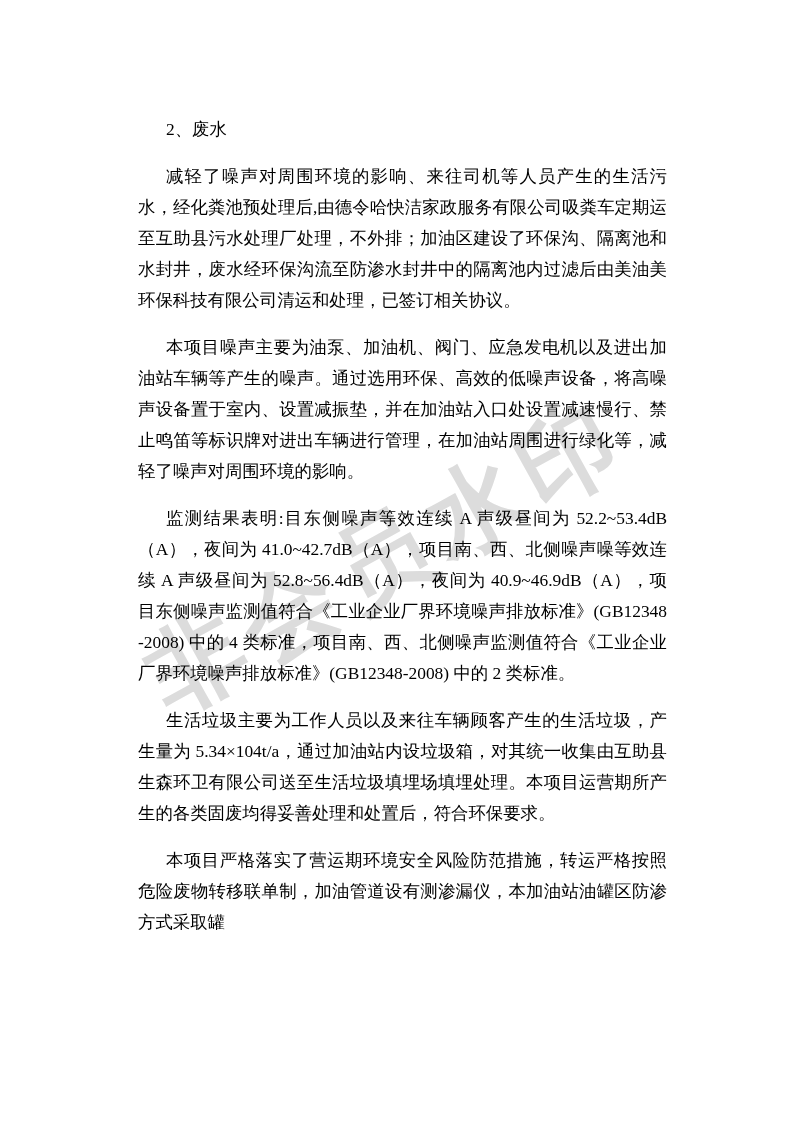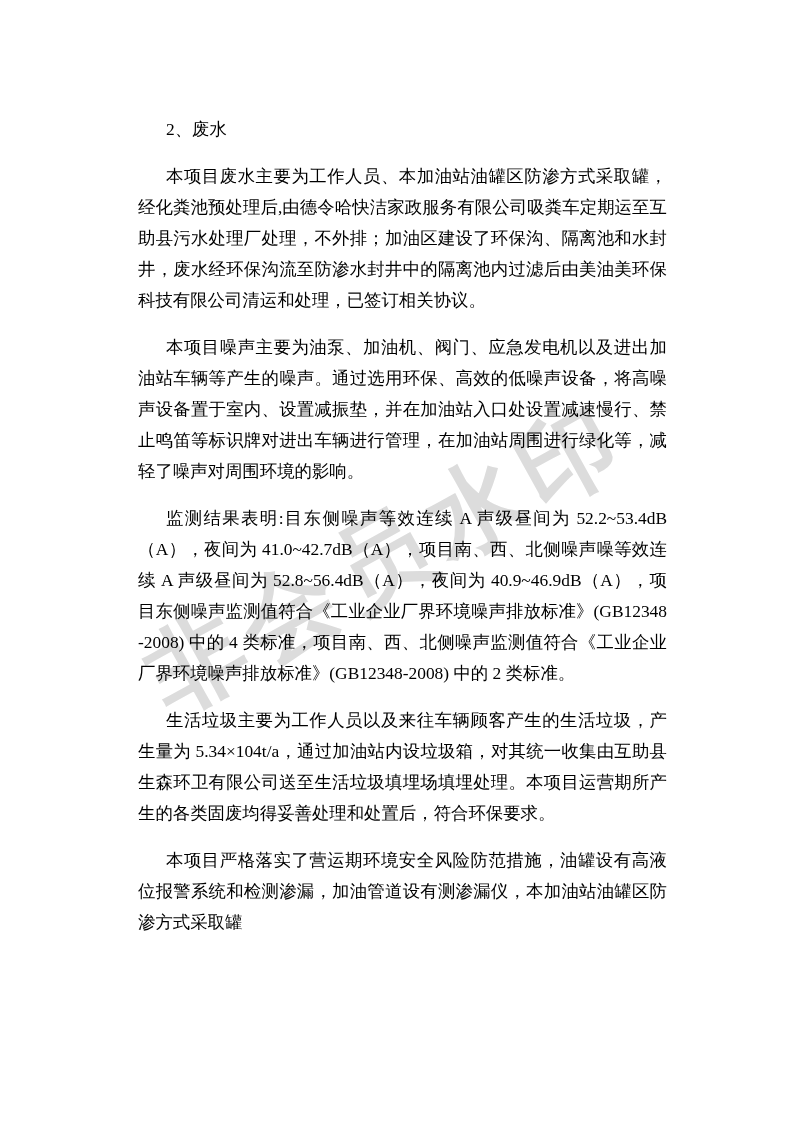--- a/index.html
+++ b/index.html
@@ -51,26 +51,26 @@
   }
 </style>
 </head>
 <body>
 
 <div class="page">
   <div class="watermark">非会员水印</div>
   <div class="content">
       <div>
         <p class="heading">2、废水</p>
-        <p>本项目废水主要为工作人员、本加油站油罐区防渗方式采取罐，经化粪池预处理后,由德令哈快洁家政服务有限公司吸粪车定期运至互助县污水处理厂处理，不外排；加油区建设了环保沟、隔离池和水封井，废水经环保沟流至防渗水封井中的隔离池内过滤后由美油美环保科技有限公司清运和处理，已签订相关协议。</p>
+        <p>减轻了噪声对周围环境的影响、来往司机等人员产生的生活污水，经化粪池预处理后,由德令哈快洁家政服务有限公司吸粪车定期运至互助县污水处理厂处理，不外排；加油区建设了环保沟、隔离池和水封井，废水经环保沟流至防渗水封井中的隔离池内过滤后由美油美环保科技有限公司清运和处理，已签订相关协议。</p>
       </div>
       <div>
         <p>本项目噪声主要为油泵、加油机、阀门、应急发电机以及进出加油站车辆等产生的噪声。通过选用环保、高效的低噪声设备，将高噪声设备置于室内、设置减振垫，并在加油站入口处设置减速慢行、禁止鸣笛等标识牌对进出车辆进行管理，在加油站周围进行绿化等，减轻了噪声对周围环境的影响。</p>
         <p>监测结果表明:目东侧噪声等效连续 A 声级昼间为 52.2~53.4dB（A），夜间为 41.0~42.7dB（A），项目南、西、北侧噪声噪等效连续 A 声级昼间为 52.8~56.4dB（A），夜间为 40.9~46.9dB（A），项目东侧噪声监测值符合《工业企业厂界环境噪声排放标准》(GB12348-2008) 中的 4 类标准，项目南、西、北侧噪声监测值符合《工业企业厂界环境噪声排放标准》(GB12348-2008) 中的 2 类标准。</p>
       </div>
       <div>
         <p>生活垃圾主要为工作人员以及来往车辆顾客产生的生活垃圾，产生量为 5.34×104t/a，通过加油站内设垃圾箱，对其统一收集由互助县生森环卫有限公司送至生活垃圾填埋场填埋处理。本项目运营期所产生的各类固废均得妥善处理和处置后，符合环保要求。</p>
       </div>
       <div>
-        <p>本项目严格落实了营运期环境安全风险防范措施，油罐设有高液位报警系统和检测渗漏，加油管道设有测渗漏仪，本加油站油罐区防渗方式采取罐</p>
+        <p>本项目严格落实了营运期环境安全风险防范措施，转运严格按照危险废物转移联单制，加油管道设有测渗漏仪，本加油站油罐区防渗方式采取罐</p>
       </div>
     </div>
 </div>
 
 </body></html>

